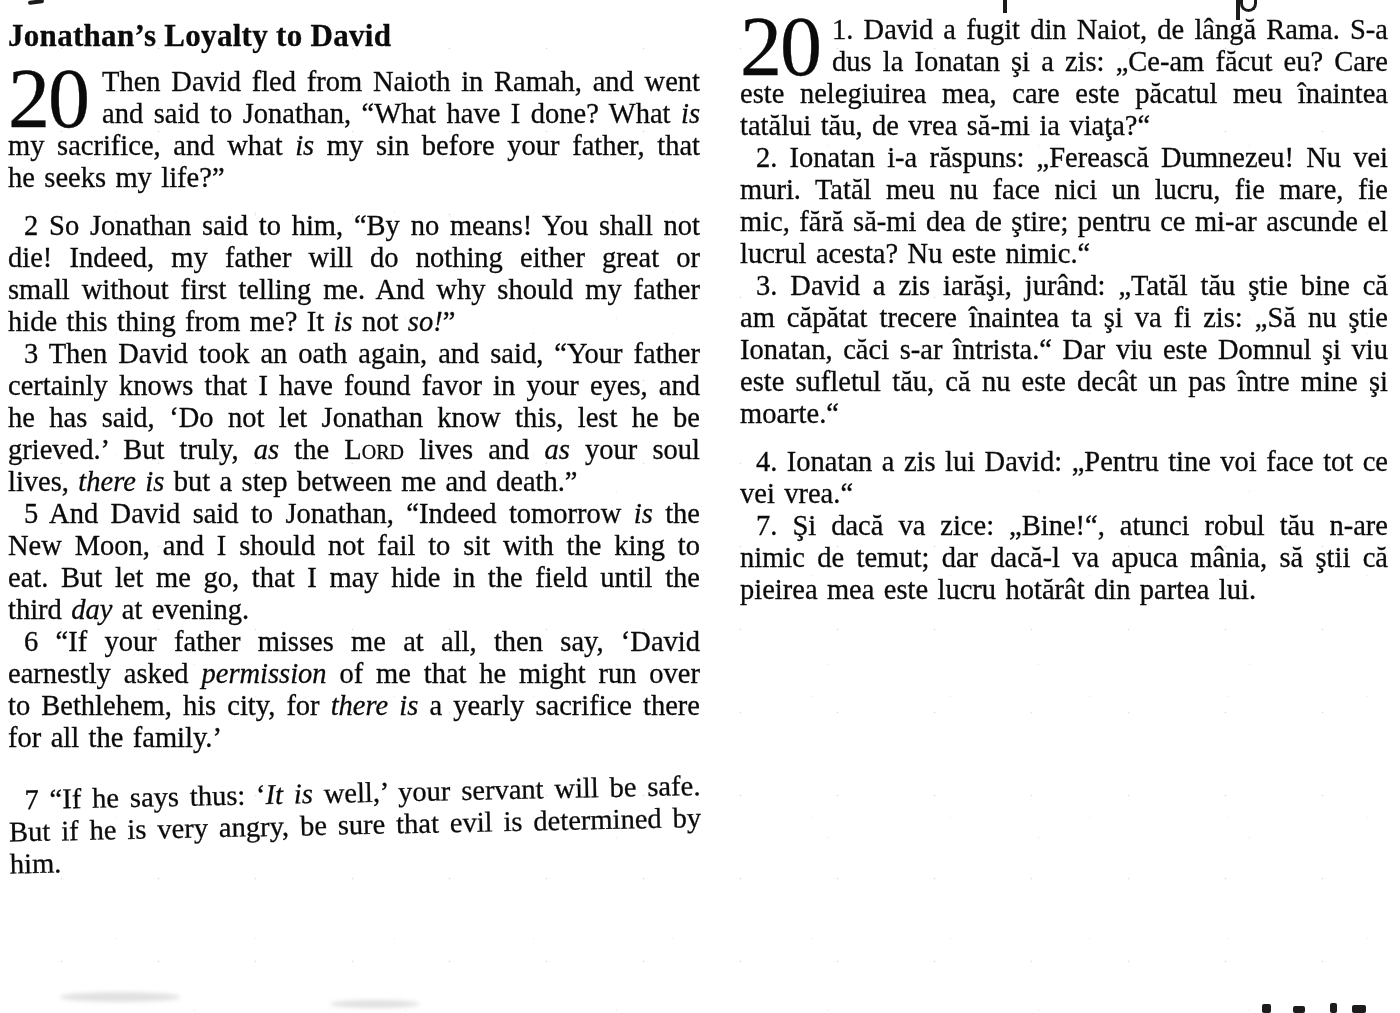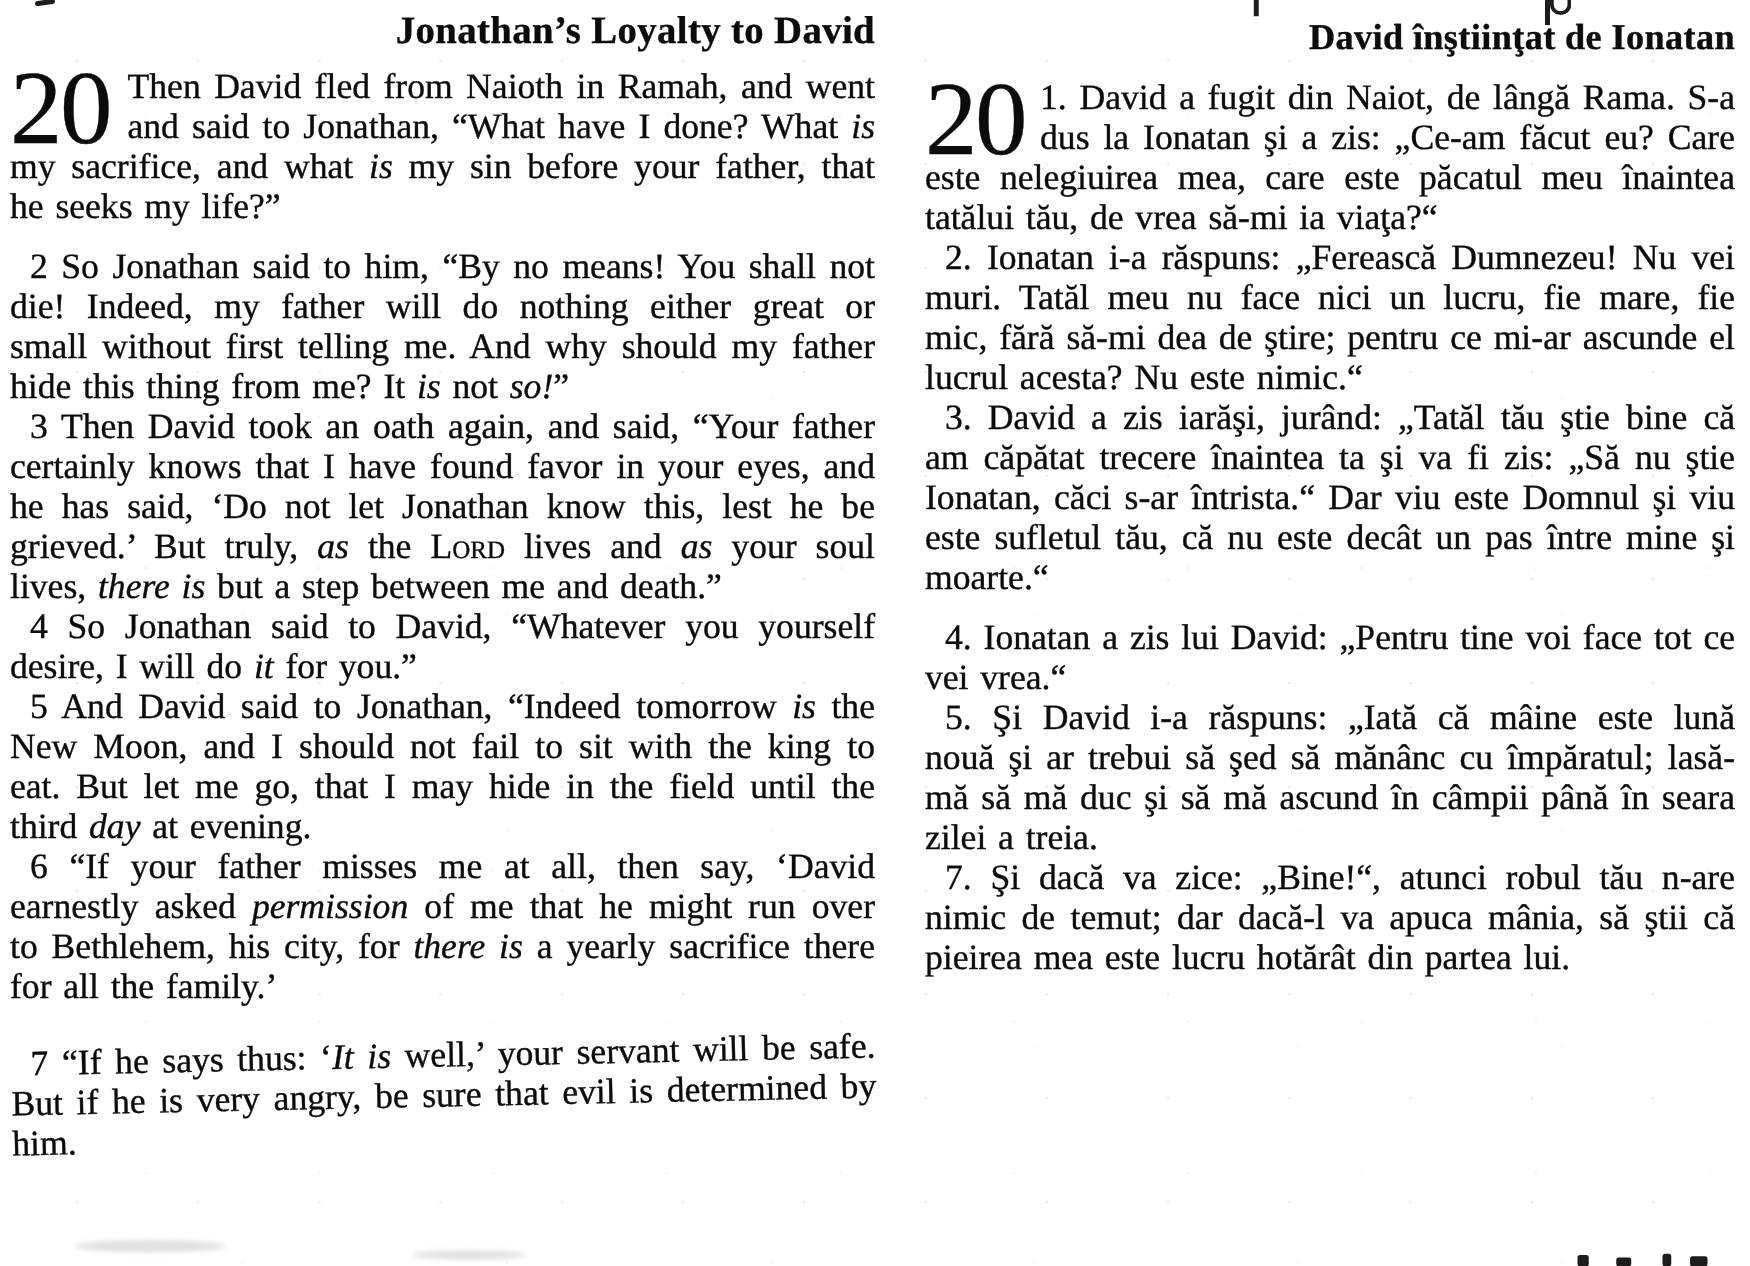--- a/index.html
+++ b/index.html
@@ -24,24 +24,24 @@
   .cols { display: flex; }
 
   .col {
     box-sizing: border-box;
     -webkit-text-stroke: 0.3px currentColor;
   }
   .col-left  { width: 700px; padding: 6px 0 0 8px; }
   .col-right { width: 648px; margin-left: 40px; padding: 14px 0 0 0; }
 
   .heading {
-    margin: 0 0 12px 0;
+    margin: 12px 0 12px 0;
     font-size: 31px;
     font-weight: bold;
-    text-align: right;
+    text-align: left;
     letter-spacing: 0.3px;
   }
   .col-right .heading { font-size: 29px; margin-bottom: 16px; }
 
   .verse {
     margin: 0;
     font-size: 28.5px;
     line-height: 32px;
     text-align: justify;
     text-indent: 16px;
@@ -87,35 +87,32 @@
 
 <div class="page">
   <div class="cols">
 
     <div class="col col-left">
       <h2 class="heading">Jonathan’s Loyalty to David</h2>
       <div>
           <p class="verse first"><span class="dropcap">20</span><span>Then David fled from Naioth in Ramah, and went and said to Jonathan, “What have I done? What </span><span class="it">is</span><span> my sacrifice, and what </span><span class="it">is</span><span> my sin before your father, that he seeks my life?”</span></p>
           <p class="verse gap"><span class="vnum">2</span> <span>So Jonathan said to him, “By no means! You shall not die! Indeed, my father will do nothing either great or small without first telling me. And why should my father hide this thing from me? It </span><span class="it">is</span><span> not </span><span class="it">so!</span><span>”</span></p>
           <p class="verse"><span class="vnum">3</span> <span>Then David took an oath again, and said, “Your father certainly knows that I have found favor in your eyes, and he has said, ‘Do not let Jonathan know this, lest he be grieved.’ But truly, </span><span class="it">as</span><span> the </span><span class="sc">Lord</span><span> lives and </span><span class="it">as</span><span> your soul lives, </span><span class="it">there is</span><span> but a step between me and death.”</span></p>
-          <p class="verse"><span class="vnum">4</span> <span>So Jonathan said to David, “Whatever you yourself desire, I will do </span><span class="it">it</span><span> for you.”</span></p>
           <p class="verse"><span class="vnum">5</span> <span>And David said to Jonathan, “Indeed tomorrow </span><span class="it">is</span><span> the New Moon, and I should not fail to sit with the king to eat. But let me go, that I may hide in the field until the third </span><span class="it">day</span><span> at evening.</span></p>
           <p class="verse"><span class="vnum">6</span> <span>“If your father misses me at all, then say, ‘David earnestly asked </span><span class="it">permission</span><span> of me that he might run over to Bethlehem, his city, for </span><span class="it">there is</span><span> a yearly sacrifice there for all the family.’</span></p>
           <p class="verse gap"><span class="vnum">7</span> <span>“If he says thus: ‘</span><span class="it">It is</span><span> well,’ your servant will be safe. But if he is very angry, be sure that evil is determined by him.</span></p>
         </div>
     </div>
 
     <div class="col col-right">
-      <h2 class="heading">David înştiinţat de Ionatan</h2>
       <div>
           <p class="verse first"><span class="dropcap">20</span><span class="vnum">1.</span> <span>David a fugit din Naiot, de lângă Rama. S-a dus la Ionatan şi a zis: „Ce-am făcut eu? Care este nelegiuirea mea, care este păcatul meu înaintea tatălui tău, de vrea să-mi ia viaţa?“</span></p>
           <p class="verse"><span class="vnum">2.</span> <span>Ionatan i-a răspuns: „Ferească Dumnezeu! Nu vei muri. Tatăl meu nu face nici un lucru, fie mare, fie mic, fără să-mi dea de ştire; pentru ce mi-ar ascunde el lucrul acesta? Nu este nimic.“</span></p>
           <p class="verse"><span class="vnum">3.</span> <span>David a zis iarăşi, jurând: „Tatăl tău ştie bine că am căpătat trecere înaintea ta şi va fi zis: „Să nu ştie Ionatan, căci s-ar întrista.“ Dar viu este Domnul şi viu este sufletul tău, că nu este decât un pas între mine şi moarte.“</span></p>
           <p class="verse gap"><span class="vnum">4.</span> <span>Ionatan a zis lui David: „Pentru tine voi face tot ce vei vrea.“</span></p>
-          <p class="verse"><span class="vnum">5.</span> <span>Şi David i-a răspuns: „Iată că mâine este lună nouă şi ar trebui să şed să mănânc cu împăratul; lasă-mă să mă duc şi să mă ascund în câmpii până în seara zilei a treia.</span></p>
           <p class="verse"><span class="vnum">7.</span> <span>Şi dacă va zice: „Bine!“, atunci robul tău n-are nimic de temut; dar dacă-l va apuca mânia, să ştii că pieirea mea este lucru hotărât din partea lui.</span></p>
         </div>
     </div>
 
   </div>
 
   <div class="art art-top-left"></div>
   <div class="art art-top-mid"></div>
   <div class="art art-top-stem"></div>
   <div class="art-top-bowl art" style="background:transparent"></div>

